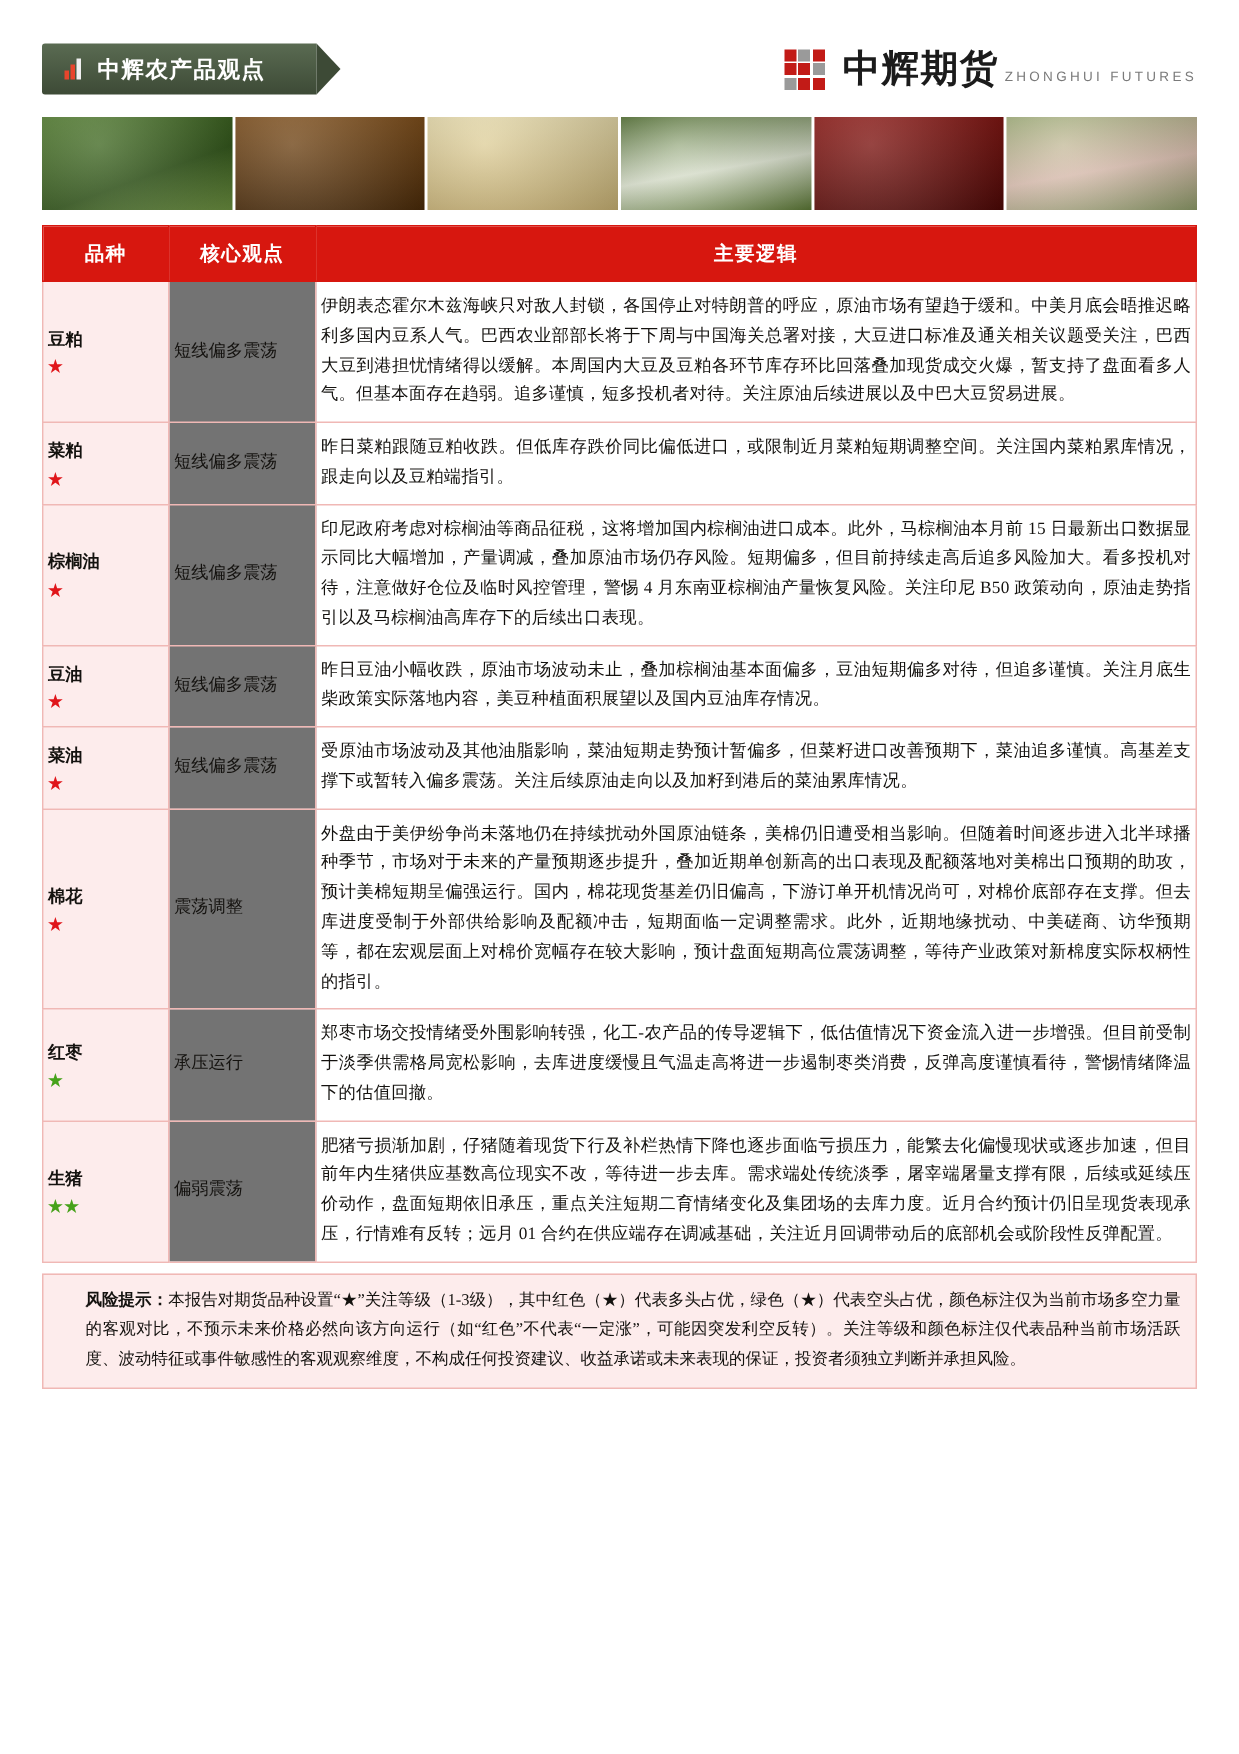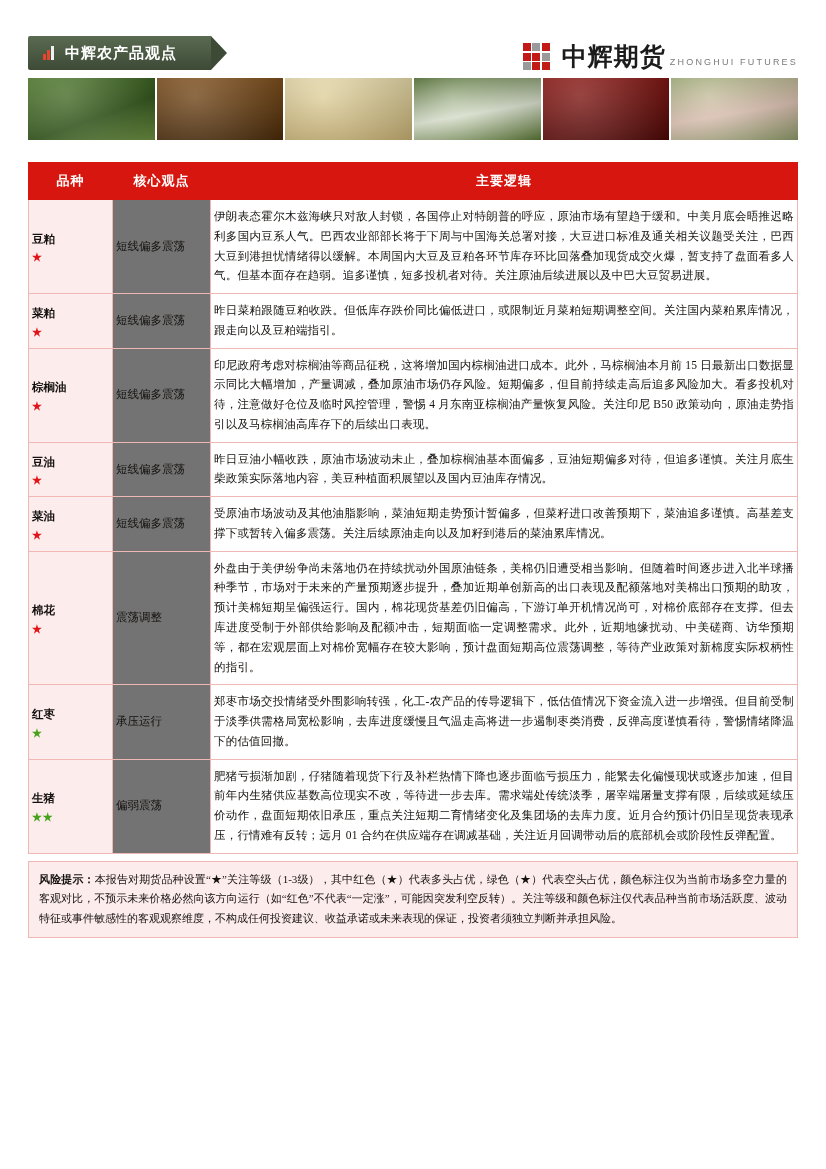--- a/index.html
+++ b/index.html
@@ -16,21 +16,21 @@
     width: 826px;
     height: 1169px;
     padding: 22px 28px 0 28px;
   }
 
   
   .header {
     position: relative;
     height: 48px;
     display: flex;
-    align-items: flex-end;
+    align-items: center;
     justify-content: space-between;
     gap: 16px;
   }
   .banner {
     position: relative;
     display: flex;
     align-items: center;
     height: 34px;
     padding: 0 34px 0 14px;
     background: linear-gradient(to bottom, #5a6b52, #3d4a36);
@@ -112,21 +112,21 @@
   .ph-jujube{ background: linear-gradient(170deg,#8c1410,#4d0705); }
   .ph-pig   { background: linear-gradient(170deg,#a2b07a,#e0c3b4 55%,#8f9d6a); }
   .ph::after {
     content:"";
     position:absolute; inset:0;
     background: radial-gradient(circle at 30% 30%, rgba(255,255,255,.22), rgba(0,0,0,.18));
   }
 
   
   table.main {
-    margin-top: 22px;
+    margin-top: 10px;
     width: 100%;
     border-collapse: collapse;
     table-layout: fixed;
   }
   table.main th {
     background: #d7170f;
     color: #ffffff;
     font-size: 13px;
     font-weight: bold;
     padding: 9px 4px;
@@ -172,21 +172,21 @@
     line-height: 1;
   }
   .star-red { color: #e0151a; }
   .star-green { color: #46a21a; }
 
   
   .risk {
     margin-top: 7px;
     border: 1px solid #f0b8b5;
     background: #fdecec;
-    padding: 8px 10px 9px 10px;
+    padding: 8px 10px 9px 28px;
     font-size: 11px;
     line-height: 1.78;
     text-align: justify;
     color: #14120f;
   }
   .risk b { font-weight: bold; }
 </style>
 </head>
 <body>
 

